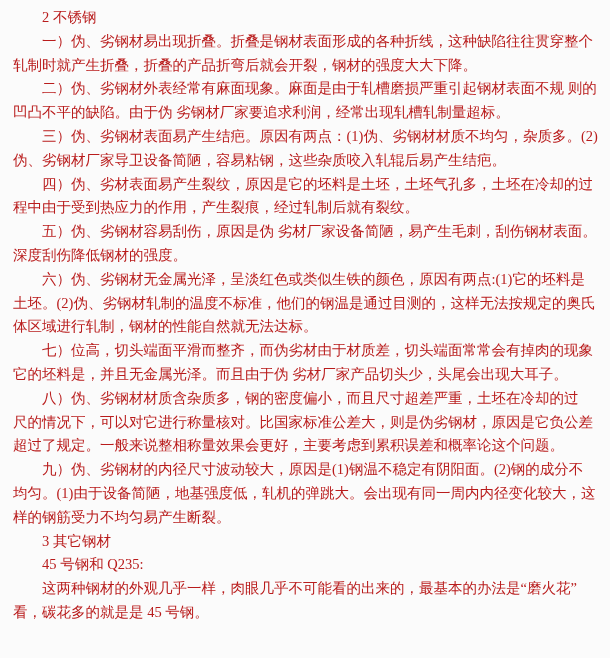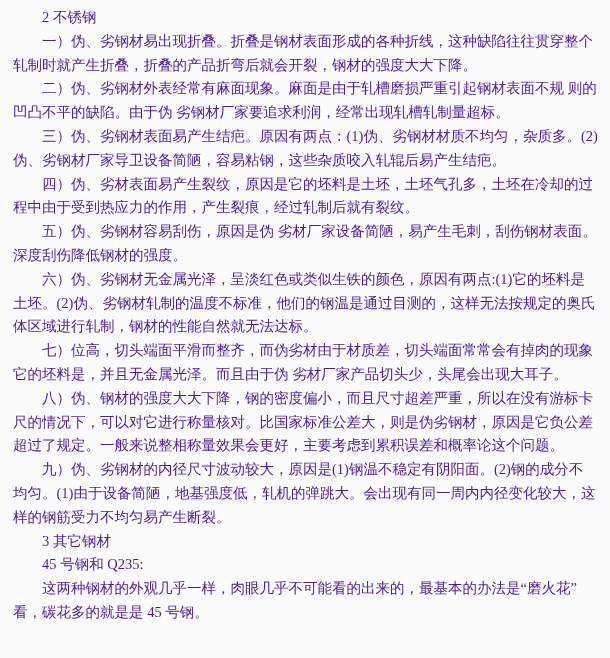--- a/index.html
+++ b/index.html
@@ -21,38 +21,38 @@
     white-space: pre;      
     height: 23.8px;
     overflow: hidden;
   }
   .line.indent { padding-left: 29px; }  
 </style>
 </head>
 <body style="background: rgb(251, 251, 251);">
 
 <div class="page">
-  <div class="doc" style="color: #4c1d95;">
+  <div class="doc" style="color: #b91c1c;">
       <div class="line indent">2 不锈钢</div>
       <div class="line indent">一）伪、劣钢材易出现折叠。折叠是钢材表面形成的各种折线，这种缺陷往往贯穿整个</div>
       <div class="line">轧制时就产生折叠，折叠的产品折弯后就会开裂，钢材的强度大大下降。</div>
       <div class="line indent">二）伪、劣钢材外表经常有麻面现象。麻面是由于轧槽磨损严重引起钢材表面不规 则的</div>
       <div class="line">凹凸不平的缺陷。由于伪 劣钢材厂家要追求利润，经常出现轧槽轧制量超标。</div>
       <div class="line indent">三）伪、劣钢材表面易产生结疤。原因有两点：(1)伪、劣钢材材质不均匀，杂质多。(2)</div>
       <div class="line">伪、劣钢材厂家导卫设备简陋，容易粘钢，这些杂质咬入轧辊后易产生结疤。</div>
       <div class="line indent">四）伪、劣材表面易产生裂纹，原因是它的坯料是土坯，土坯气孔多，土坯在冷却的过</div>
       <div class="line">程中由于受到热应力的作用，产生裂痕，经过轧制后就有裂纹。</div>
       <div class="line indent">五）伪、劣钢材容易刮伤，原因是伪 劣材厂家设备简陋，易产生毛刺，刮伤钢材表面。</div>
       <div class="line">深度刮伤降低钢材的强度。</div>
       <div class="line indent">六）伪、劣钢材无金属光泽，呈淡红色或类似生铁的颜色，原因有两点:(1)它的坯料是</div>
       <div class="line">土坯。(2)伪、劣钢材轧制的温度不标准，他们的钢温是通过目测的，这样无法按规定的奥氏</div>
       <div class="line">体区域进行轧制，钢材的性能自然就无法达标。</div>
       <div class="line indent">七）位高，切头端面平滑而整齐，而伪劣材由于材质差，切头端面常常会有掉肉的现象，</div>
       <div class="line">它的坯料是，并且无金属光泽。而且由于伪 劣材厂家产品切头少，头尾会出现大耳子。</div>
-      <div class="line indent">八）伪、钢材的强度大大下降，钢的密度偏小，而且尺寸超差严重，所以在没有游标卡</div>
+      <div class="line indent">八）伪、劣钢材材质含杂质多，钢的密度偏小，而且尺寸超差严重，土坯在冷却的过</div>
       <div class="line">尺的情况下，可以对它进行称量核对。比国家标准公差大，则是伪劣钢材，原因是它负公差</div>
       <div class="line">超过了规定。一般来说整相称量效果会更好，主要考虑到累积误差和概率论这个问题。</div>
       <div class="line indent">九）伪、劣钢材的内径尺寸波动较大，原因是(1)钢温不稳定有阴阳面。(2)钢的成分不</div>
       <div class="line">均匀。(1)由于设备简陋，地基强度低，轧机的弹跳大。会出现有同一周内内径变化较大，这</div>
       <div class="line">样的钢筋受力不均匀易产生断裂。</div>
       <div class="line indent">3 其它钢材</div>
       <div class="line indent">45 号钢和 Q235:</div>
       <div class="line indent">这两种钢材的外观几乎一样，肉眼几乎不可能看的出来的，最基本的办法是“磨火花”</div>
       <div class="line">看，碳花多的就是是 45 号钢。</div>
     </div>

